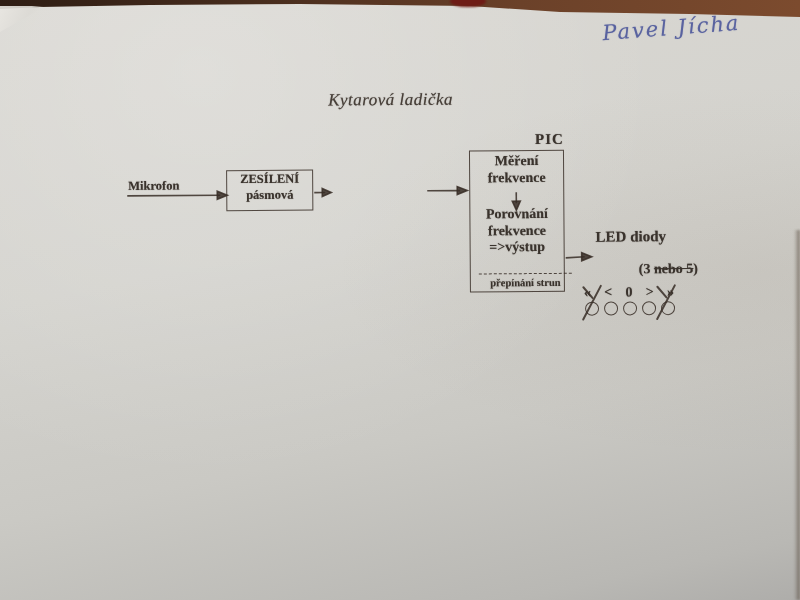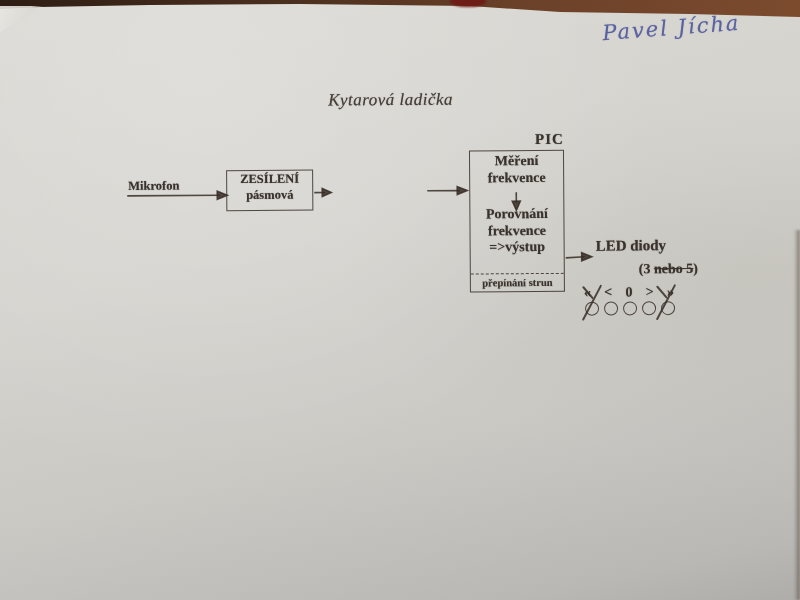--- a/index.html
+++ b/index.html
@@ -58,25 +58,25 @@
   .box .bl{text-shadow:0 0 1px rgba(58,51,45,.6);}
   .amp-box{left:227px;top:169px;width:87px;height:41px;font-size:12.5px;line-height:16px;}
   .filter-box{left:333px;top:168px;width:94px;height:39px;}
   .filter-box .l1{font-size:11.5px;line-height:14px;}
   .filter-box .l2{font-size:9.5px;line-height:13px;}
   .pic-label{left:470px;top:132px;width:95px;text-align:right;font-weight:bold;font-size:15px;letter-spacing:1px;}
   .pic-box{left:470px;top:151px;width:95px;height:142px;justify-content:flex-start;padding-top:2px;}
   .pic-box .step{font-size:14px;line-height:16.5px;}
   .pic-box .spacer{height:20px;}
   .pic-footer{
-    position:absolute;left:0;bottom:0;width:100%;box-sizing:border-box;
+    position:absolute;left:8px;bottom:0;width:100%;box-sizing:border-box;
     border-top:1.5px dashed rgba(55,45,38,.85);
     font-size:10.5px;line-height:17px;font-weight:bold;text-align:center;
   }
-  .led-title{left:596px;top:239px;font-weight:bold;font-size:15px;}
+  .led-title{left:596px;top:230px;font-weight:bold;font-size:15px;}
   .led-count{left:591px;top:263px;font-weight:bold;font-size:14px;margin-left:48px;}
   .led-count .struck{text-decoration:line-through;}
   .symbols{
     left:584px;top:286px;width:90px;display:flex;justify-content:space-between;
     font-weight:bold;font-size:14px;
   }
   .symbols span{position:relative;display:inline-block;}
   .leds{left:585px;top:303px;width:90px;display:flex;justify-content:space-between;position:absolute;}
   .led{
     width:14px;height:14px;border:1.6px solid rgba(55,45,38,.85);

